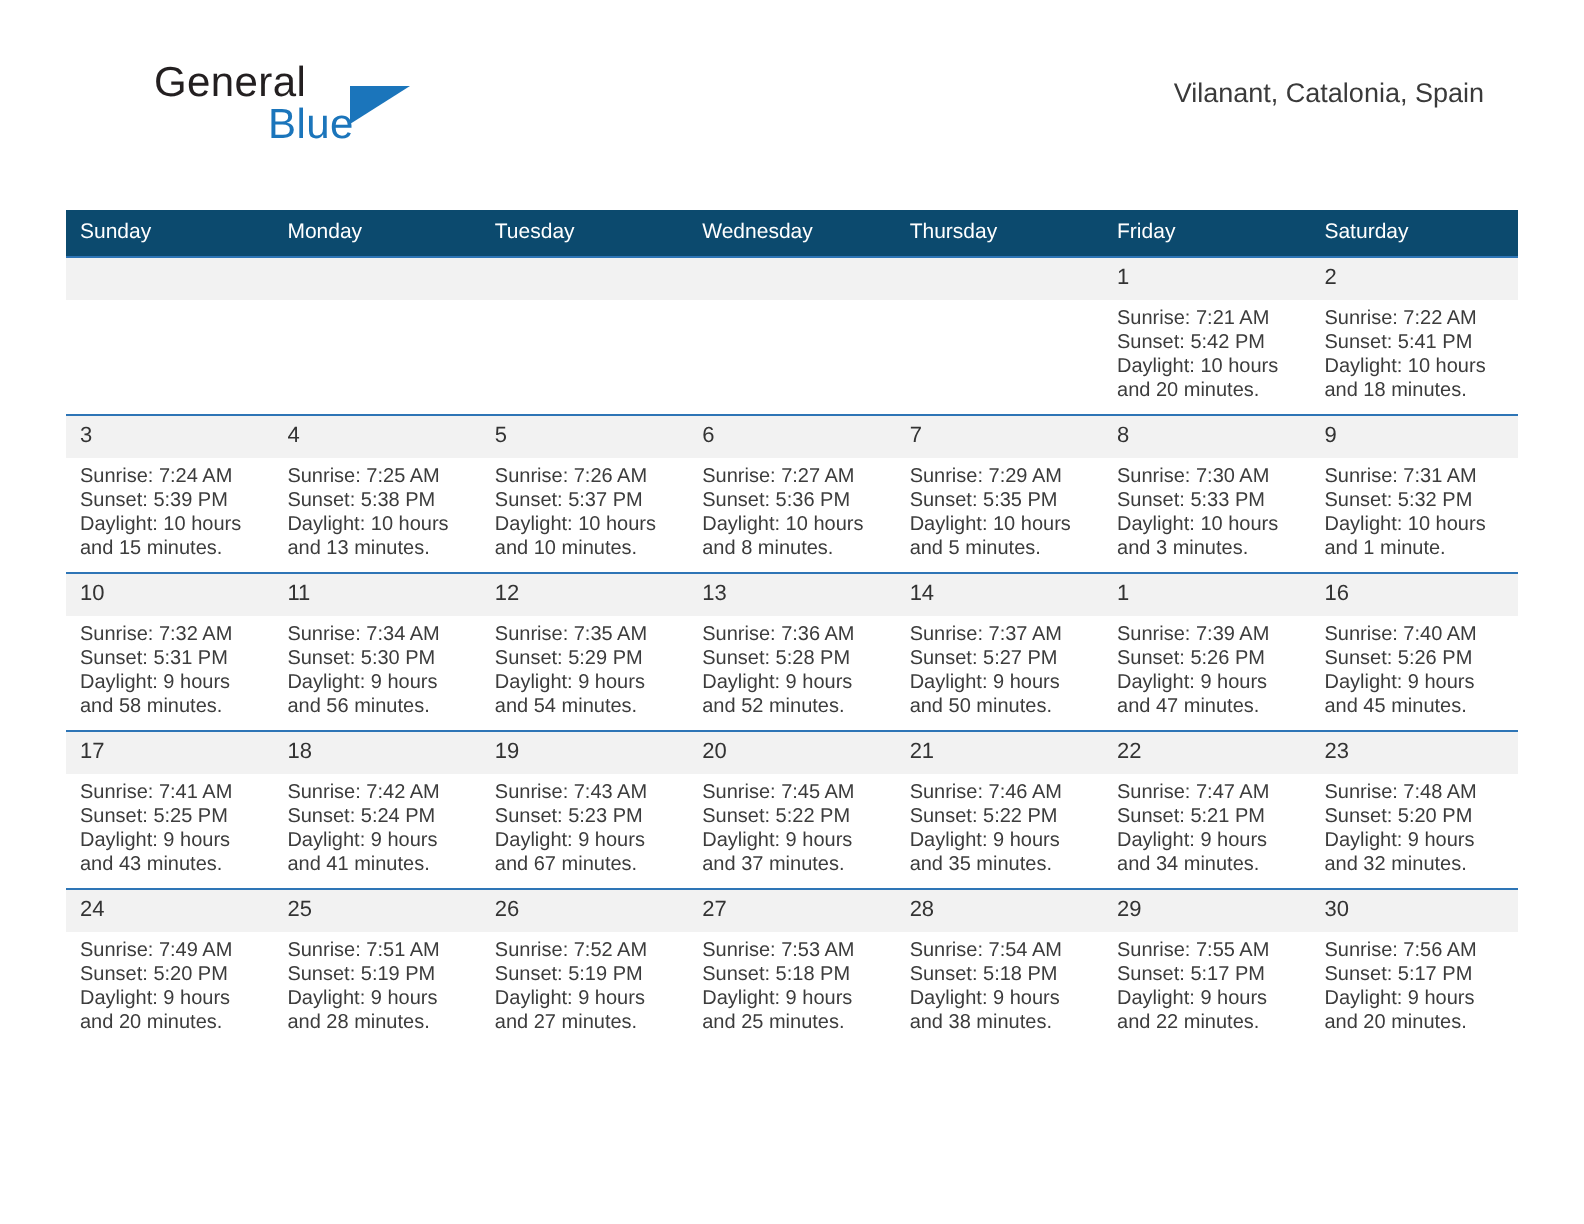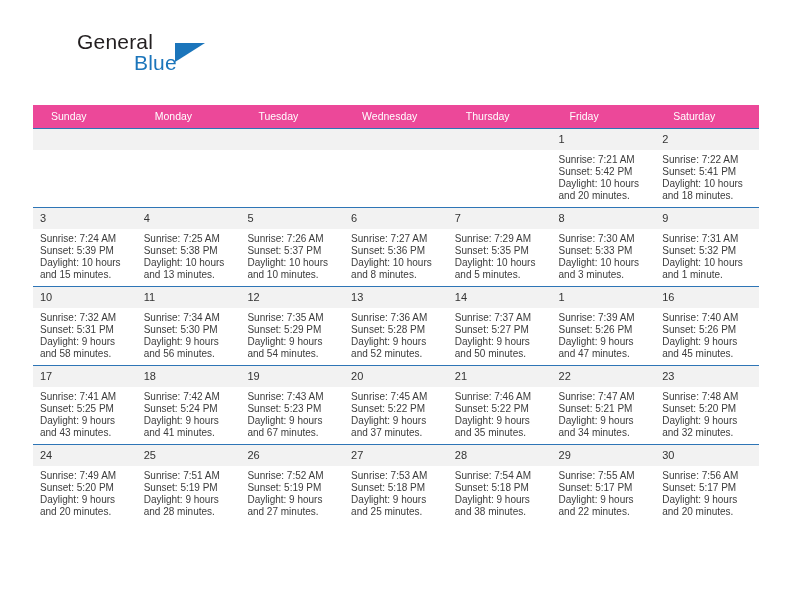--- a/index.html
+++ b/index.html
@@ -91,26 +91,26 @@
   
   .calendar {
     position: absolute;
     left: 33px;
     top: 105px;
     width: 726px;
     border-collapse: collapse;
     table-layout: fixed;
   }
   .calendar th {
-    background: #ec4899;
+    background: #0c4a6e;
     color: #ffffff;
     font-size: 10.5px;
     font-weight: normal;
     text-align: left;
-    padding: 5px 0 6px 18px;
+    padding: 5px 0 6px 7px;
     height: 12px;
     border: none;
   }
   .calendar td {
     vertical-align: top;
     height: 78px;
     padding: 0;
     border: none;
     border-top: 1px solid #2e75b6;
     background: #ffffff;
@@ -150,20 +150,21 @@
 
   <div class="header">
 
     <div class="brand">
       <span class="brand-general">General</span>
       <span class="brand-triangle"></span>
       <span class="brand-blue">Blue</span>
     </div>
 
     <div class="title-block">
+      <div class="cal-subtitle">Vilanant, Catalonia, Spain</div>
     </div>
 
   </div>
 
   <table class="calendar">
     <colgroup>
       <col style="width:103.7px">
         <col style="width:103.7px">
         <col style="width:103.7px">
       <col style="width:103.7px">

